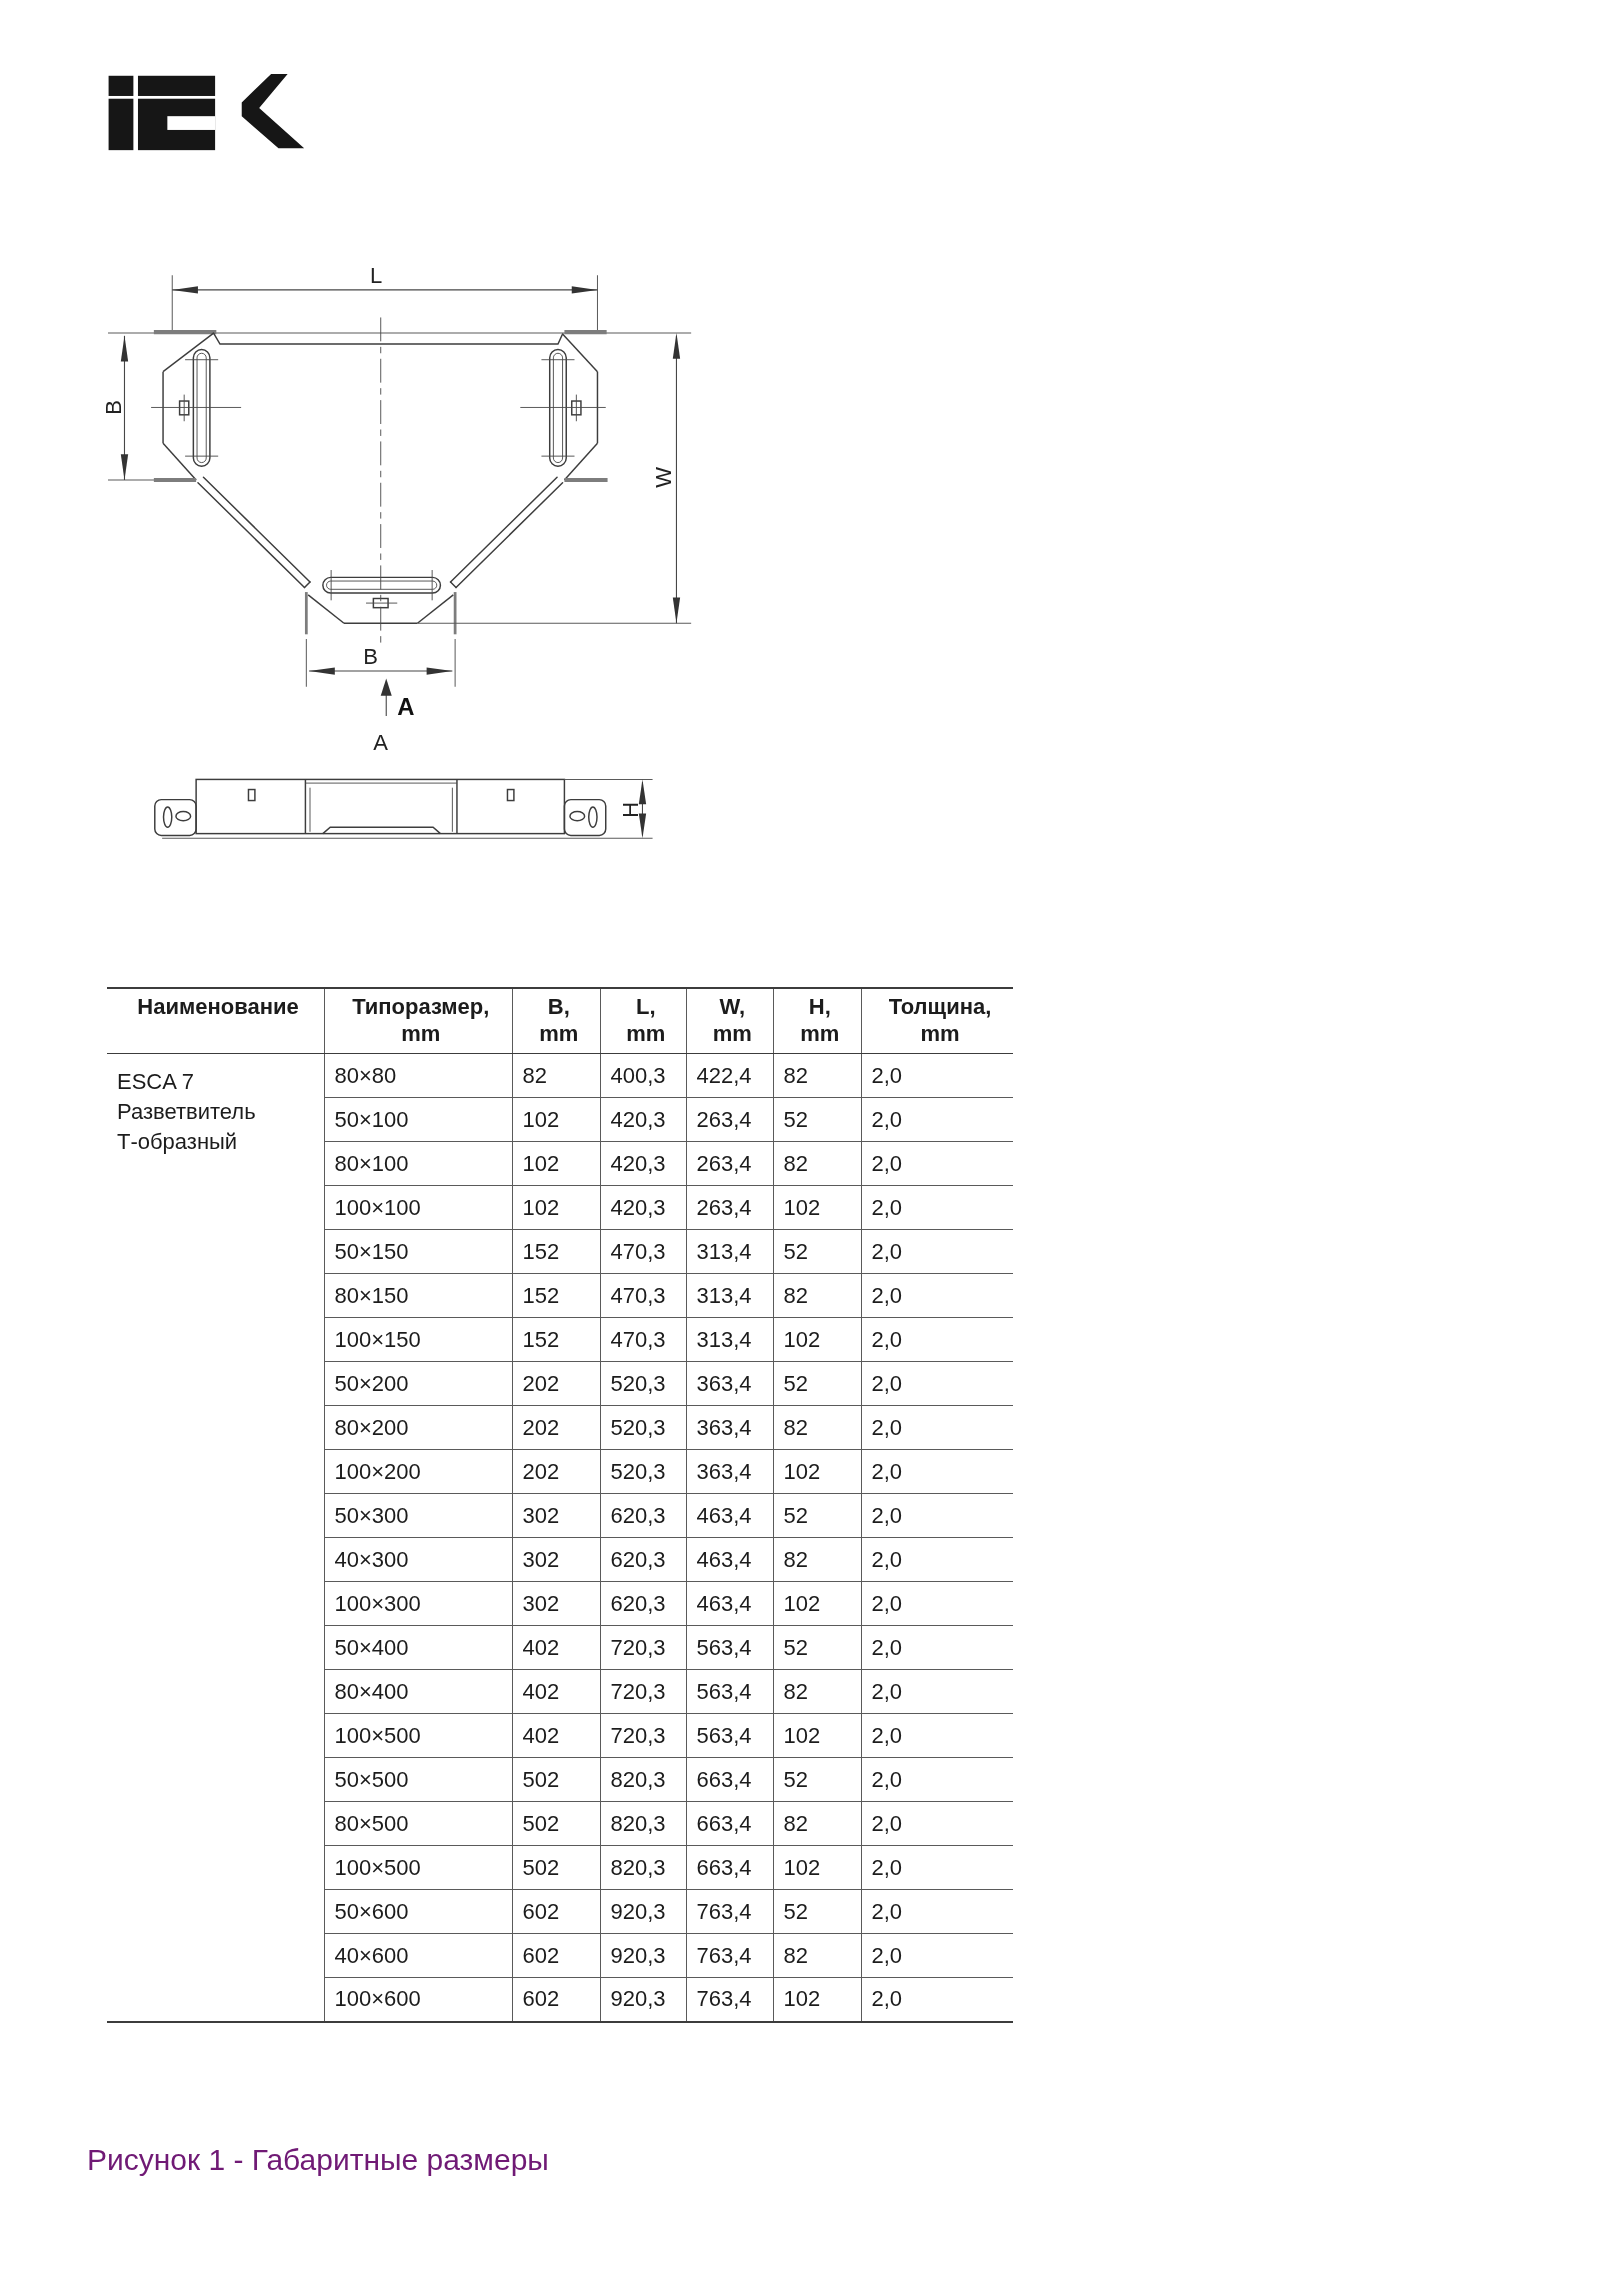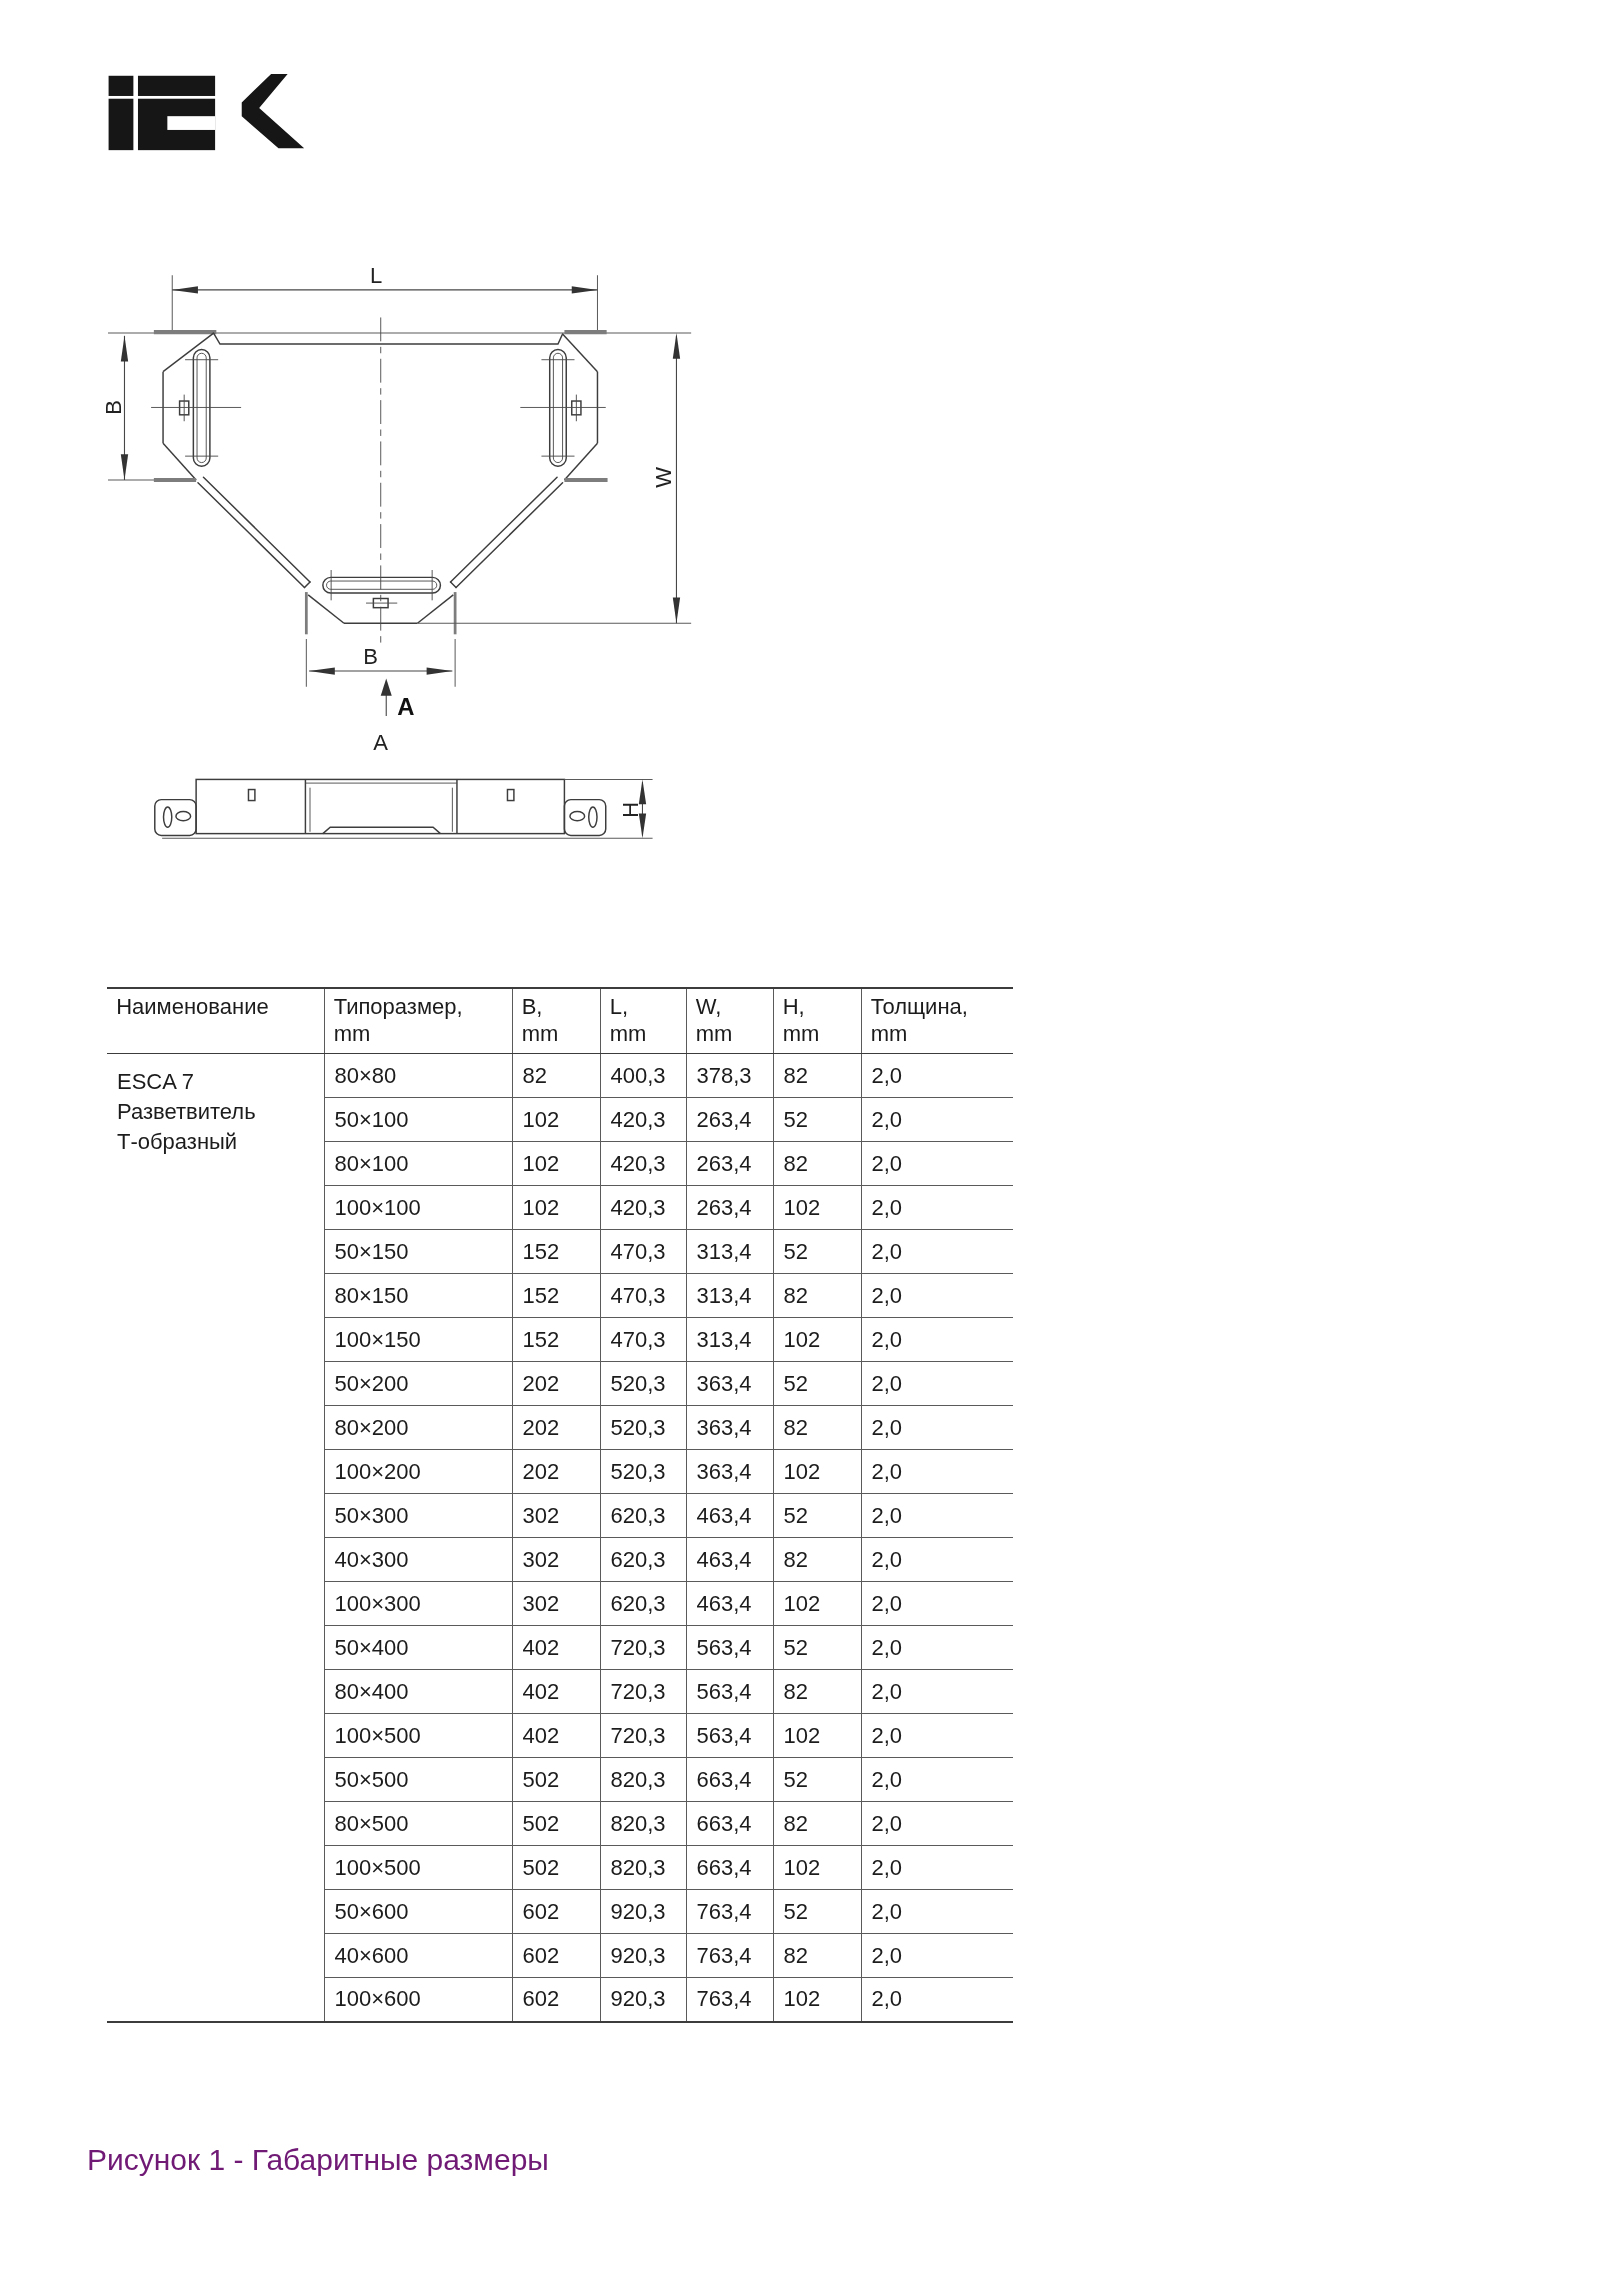--- a/index.html
+++ b/index.html
@@ -17,22 +17,22 @@
   .dims-wrap{position:absolute;left:107px;top:987px;}
   table.dims{
     border-collapse:collapse;
     table-layout:fixed;
     width:906px;
     border-top:2.8px solid #3c3c3c;
     font-size:22px;
   }
   table.dims thead th{
     border-bottom:1.8px solid #3c3c3c;
-    font-weight:normal;
-    text-align:left;
+    font-weight:bold;
+    text-align:center;
     vertical-align:top;
     padding:3.7px 3.7px 5.5px 9.2px;
     line-height:27.5px;
     height:60px;
     box-sizing:border-box;
   }
   table.dims thead th + th{border-left:1.4px solid #5a5a5a;margin-left:45px;}
   table.dims td{
     box-sizing:border-box;
     padding:0 3.7px 0 10px;
@@ -245,21 +245,21 @@
     <tbody>
         <tr>
           <td class="product" rowspan="22">
             <div>ESCA 7</div>
             <div>Разветвитель</div>
             <div>Т-образный</div>
           </td>
           <td class="val">80×80</td>
           <td class="val">82</td>
           <td class="val">400,3</td>
-          <td class="val">378,3</td>
+          <td class="val">422,4</td>
           <td class="val">82</td>
           <td class="val">2,0</td>
         </tr>
         <tr>
           <td class="val">50×100</td>
           <td class="val">102</td>
           <td class="val">420,3</td>
           <td class="val">263,4</td>
           <td class="val">52</td>
           <td class="val">2,0</td>

